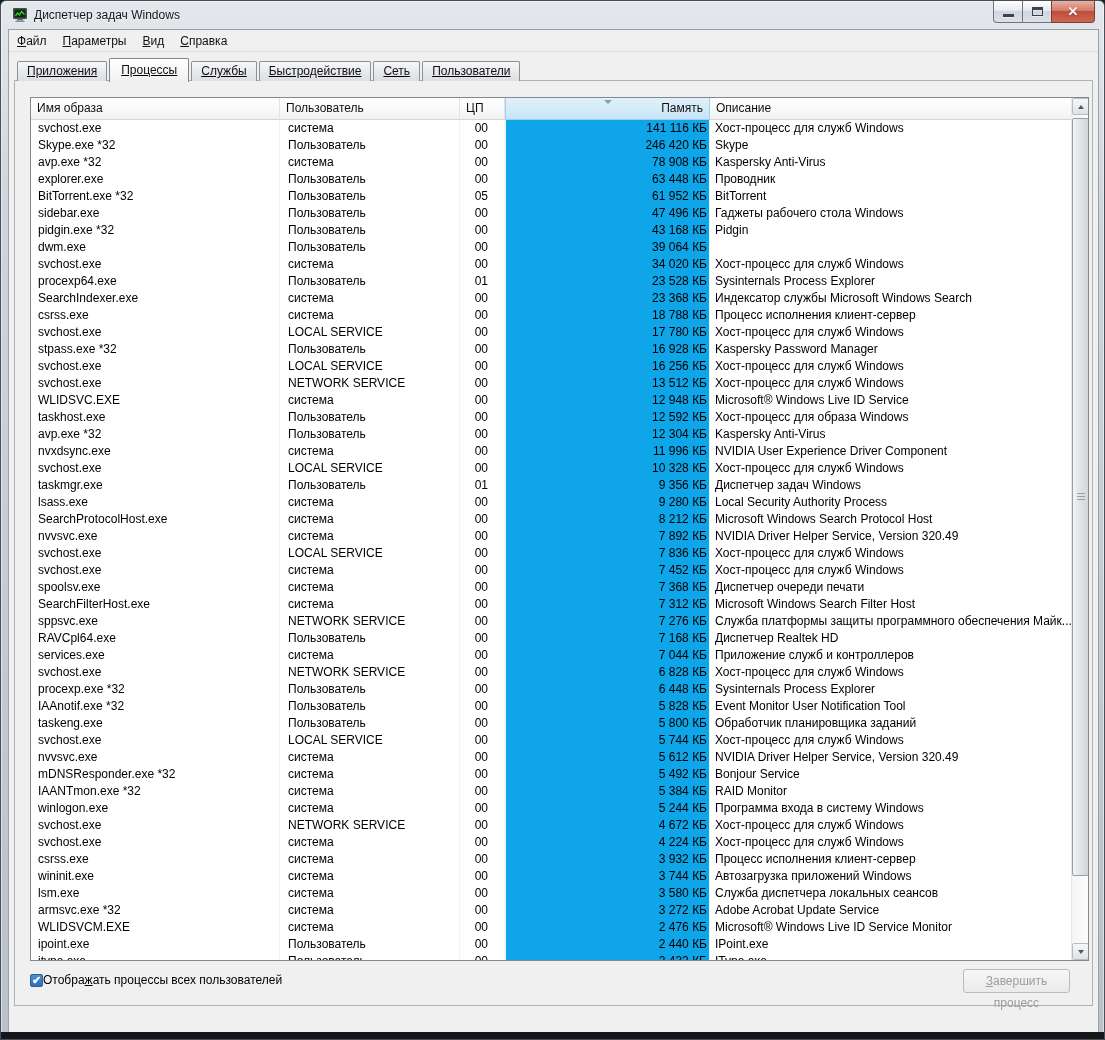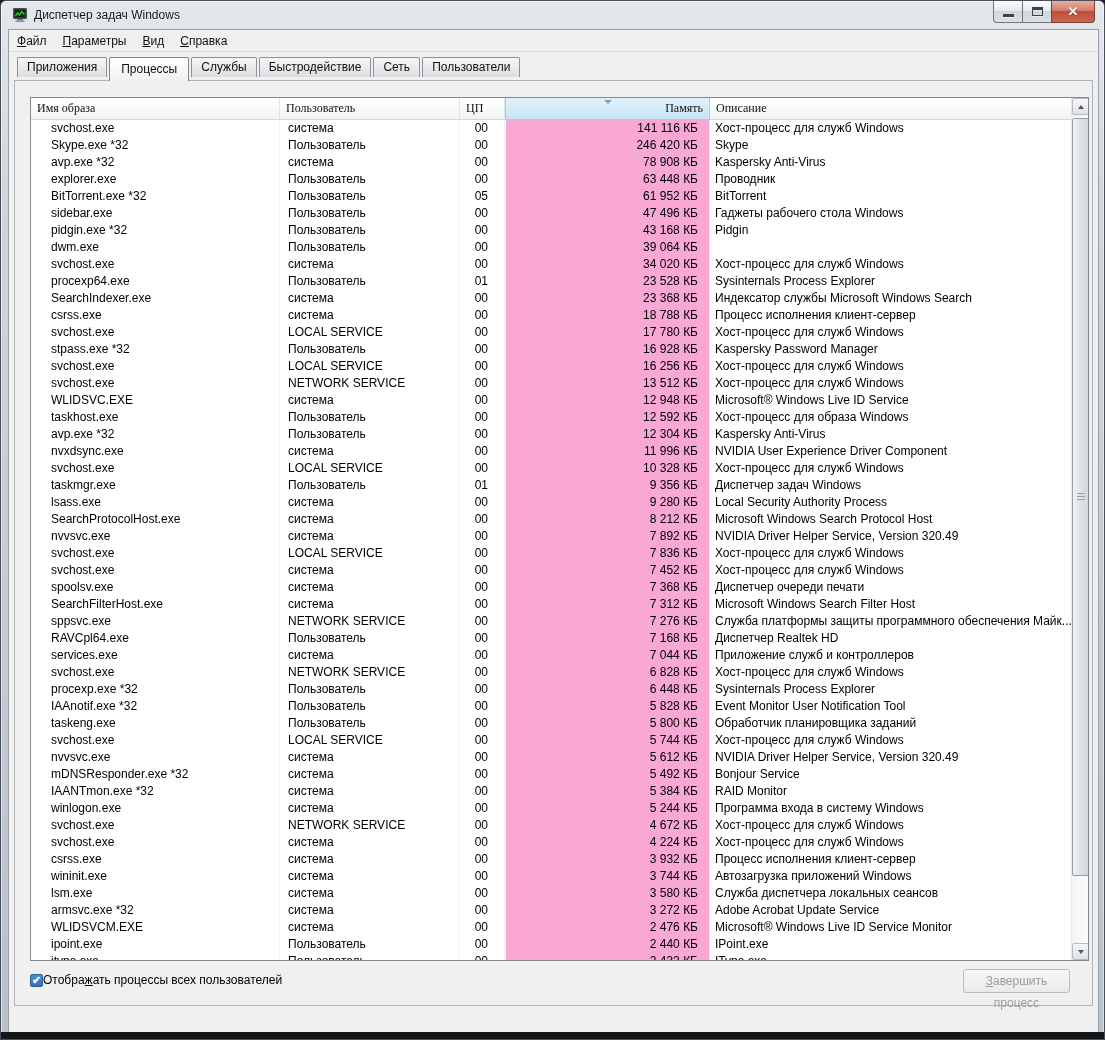--- a/index.html
+++ b/index.html
@@ -31,54 +31,54 @@
   
   .window-body { position:absolute; left:7px; top:28px; width:1091px; height:1005px;
     background:#f0f0f0; border:1px solid #99a0a8; }
 
   .menubar { position:absolute; left:0; top:0; right:0; height:22px; background:#f0f0f0;
     border-bottom:1px solid #dcdcdc; display:flex; align-items:center; font-size:12px; color:#111; }
   .menu-item { padding:0 8px; height:22px; line-height:22px; }
   .menu-item u, .acc { text-decoration:underline; }
 
   
-  .tabstrip { position:absolute; left:8px; top:27px; height:24px; display:flex; z-index:3; }
+  .tabstrip { position:absolute; left:8px; top:27px; height:24px; display:flex; align-items:flex-end; z-index:3;text-decoration:underline; }
   .tab { height:20px; line-height:19px; padding:0 9px; font-size:12px; color:#111;
     border:1px solid #8a9097; border-bottom:none; border-radius:2px 2px 0 0; margin-right:2px;
     background:linear-gradient(#f6f7f8, #e6e7e9 60%, #dcdee1); }
   .tab.active { height:24px; line-height:22px; padding:0 11px; margin-bottom:-1px;
     background:linear-gradient(#ffffff, #f5f5f5 70%, #f0f0f0); border-color:#7e858d; }
 
   .tabpage { position:absolute; left:5px; top:50px; width:1079px; height:926px;
     background:#f0f0f0; border:1px solid #aeb3ba; z-index:1; }
 
   
   .listview { position:absolute; left:15px; top:16px; width:1059px; height:864px;
     background:#fff; border:1px solid #828790; }
   .lv-inner { position:absolute; inset:0; overflow:hidden; }
 
-  .lv-header { position:relative; display:flex; height:22px; width:1040px;font-family:Liberation Serif, serif; }
+  .lv-header { position:relative; display:flex; height:22px; width:1040px; }
   .hcell { position:relative; height:22px; font-size:12px; color:#101010; line-height:21px;
     background:linear-gradient(#ffffff, #f7f8f9 60%, #f1f2f4);
     border-right:1px solid #e2e3e6; border-bottom:1px solid #d5d6d9; padding:0 6px; white-space:nowrap; overflow:hidden; }
   .hcell.sorted { background:linear-gradient(#e0f1fa, #d2eaf8 60%, #c4e4f6);
     border-right:1px solid #9ed2ec; border-left:1px solid #9ed2ec; border-bottom:1px solid #9ed2ec; text-align:right; }
   .sort-arrow { position:absolute; top:2px; left:50%; margin-left:-4px; width:0; height:0;
     border-left:4px solid transparent; border-right:4px solid transparent; border-top:4px solid #73a5c4; }
 
   .c-name { width:249px; } .c-user { width:180px; } .c-cpu  { width:45px; }
   .c-mem  { width:205px; } .c-desc { width:361px; }
 
   .rows-viewport { position:relative; width:1040px; height:840px; overflow:hidden; }
   .lv-row { display:flex; height:17px; background:#fff; }
   .cell { font-size:12px; color:#000; line-height:17px; white-space:nowrap; overflow:hidden; height:17px; }
-  .cell.c-name { padding-left:20px;  border-right:1px solid #f3f3f3; }
+  .cell.c-name { padding-left:7px;  border-right:1px solid #f3f3f3; }
   .cell.c-user { padding-left:8px;  border-right:1px solid #f3f3f3; }
   .cell.c-cpu  { padding-right:16px; text-align:right; border-right:1px solid #f3f3f3; }
-  .cell.c-mem  { padding-right:11px; text-align:right; background:#f9a8d4;
+  .cell.c-mem  { padding-right:2px; text-align:right; background:#0ea5e9;
                  border-right:1px solid #e8f2f9; border-left:1px solid #f2f8fc; }
   .cell.c-desc { padding-left:5px; }
 
   
   .vscroll { position:absolute; top:0; right:0; width:17px; height:862px;
     background:linear-gradient(90deg,#f4f4f4,#fcfcfc); border-left:1px solid #e8e8e8; }
   .sb-btn { position:absolute; left:0; width:17px; height:17px;
     background:linear-gradient(#f6f7f8,#dfe2e6); border:1px solid #b8bcc1; border-radius:2px;
     display:flex; align-items:center; justify-content:center; }
   .sb-btn.up { top:0; } .sb-btn.down { bottom:0; }

